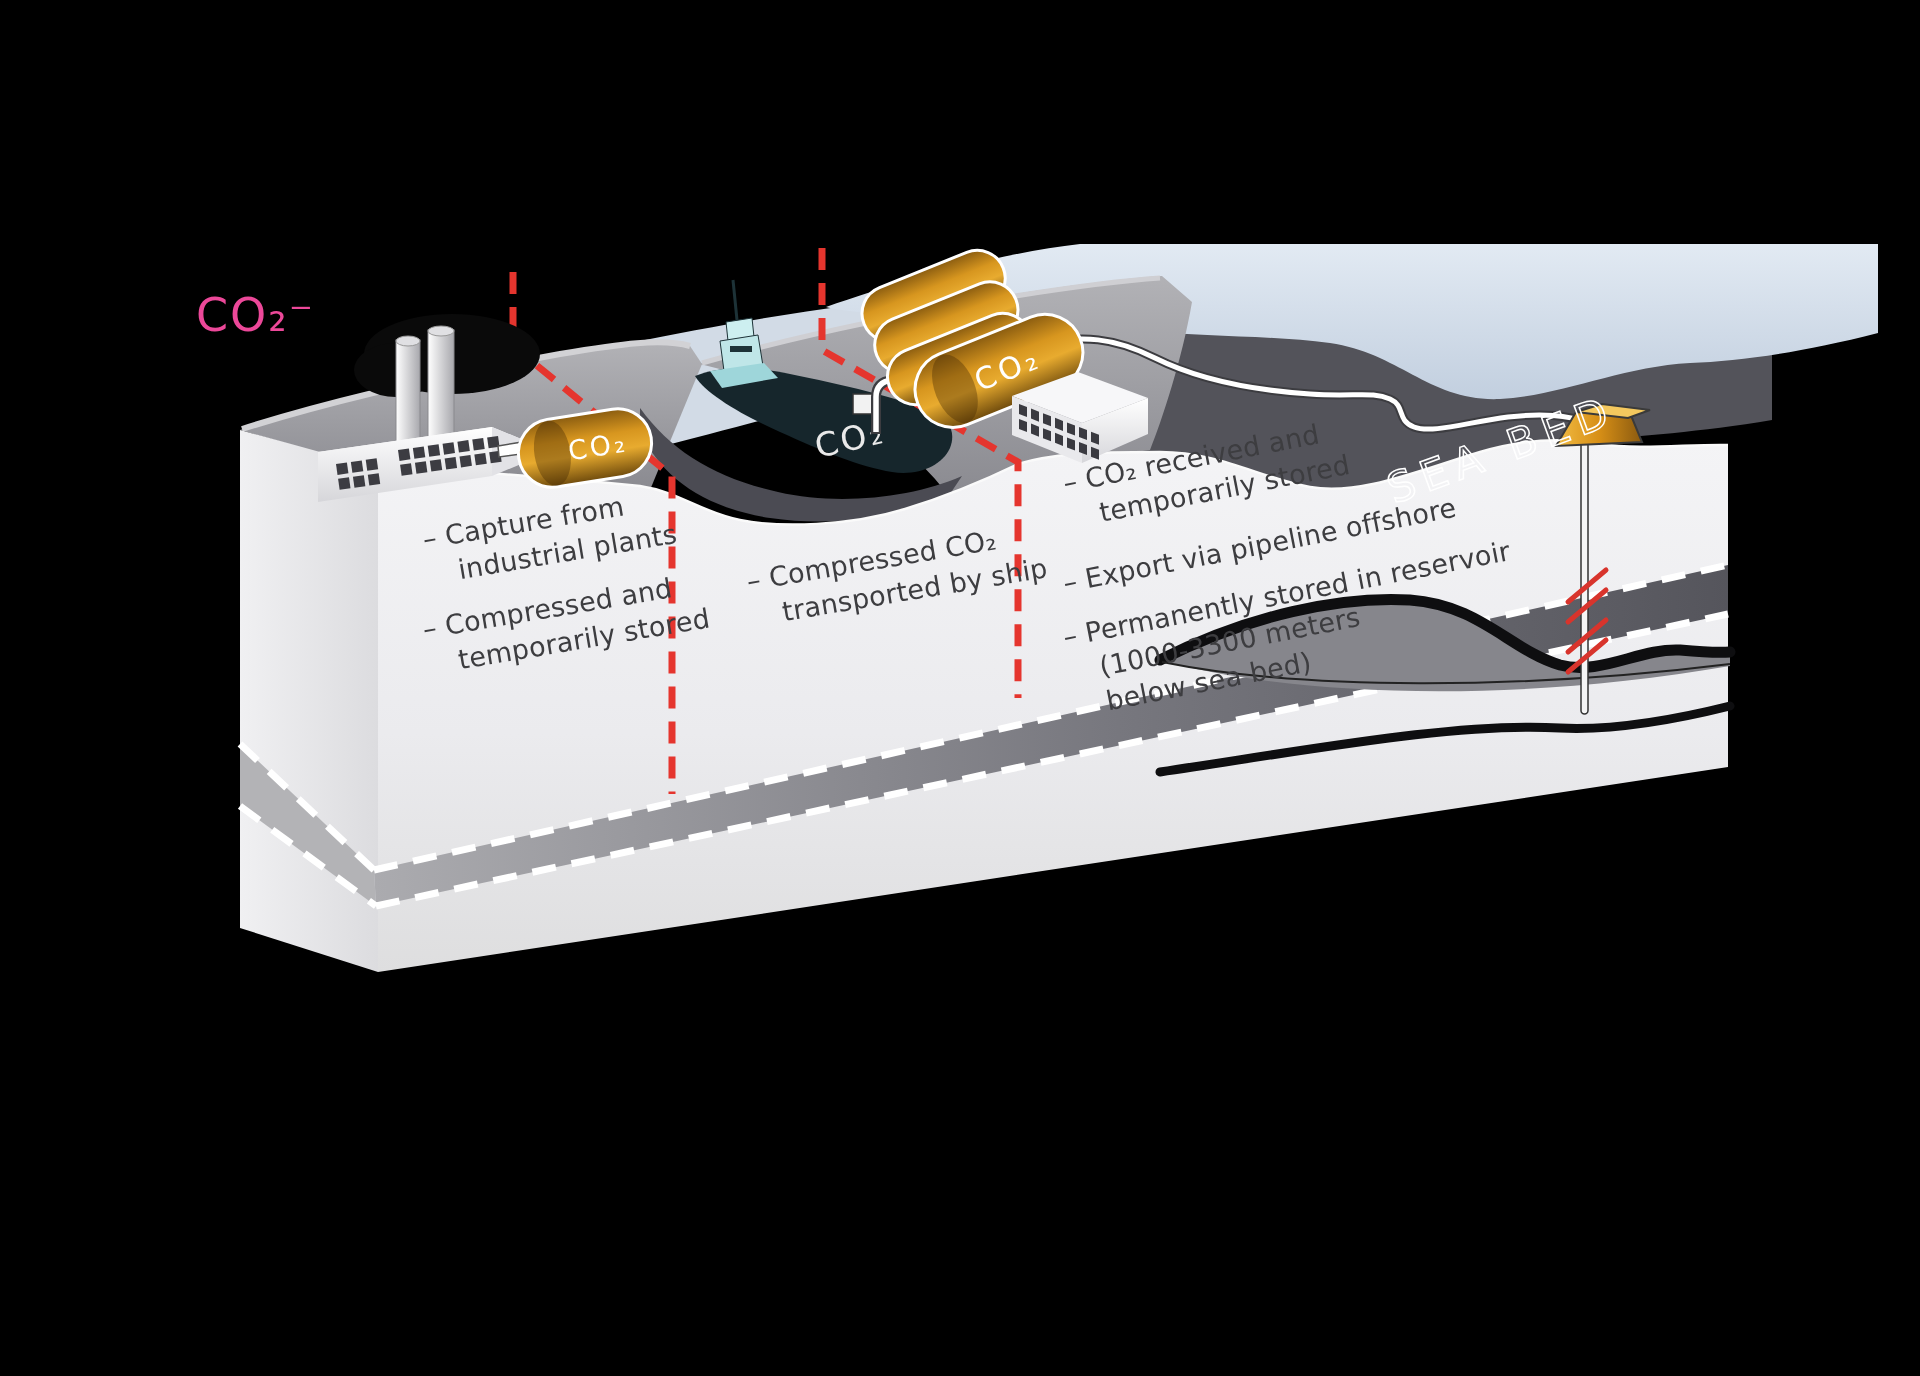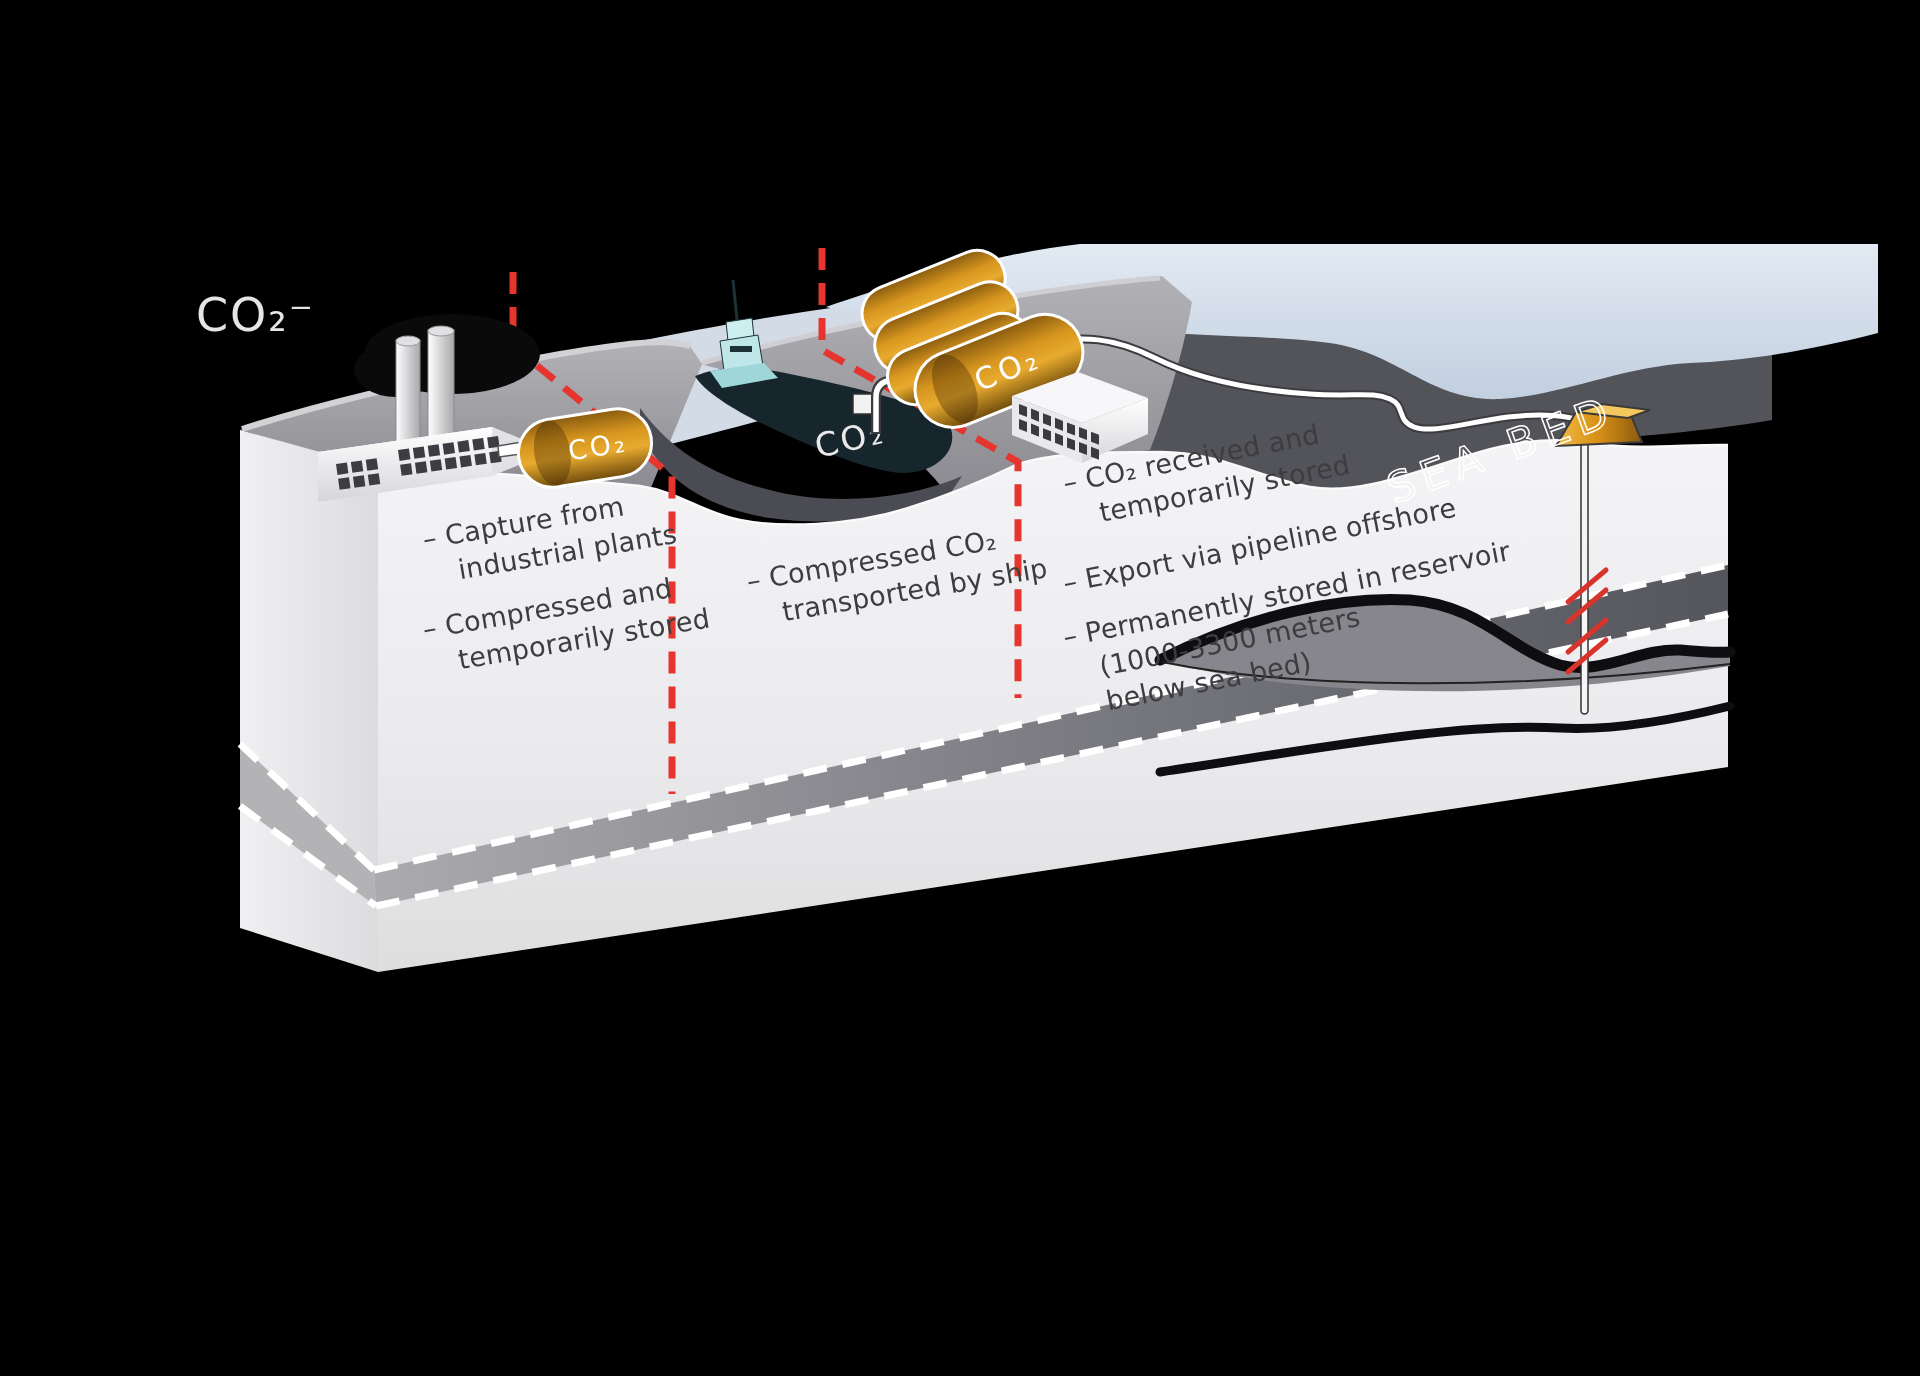--- a/index.html
+++ b/index.html
@@ -4,21 +4,21 @@
 <style>
   html,body{margin:0;padding:0;background:#000;}
   .stage{position:relative;width:1920px;height:1376px;background:#000;overflow:hidden;
          font-family:"DejaVu Sans","Liberation Sans",sans-serif;}
   .stage svg{position:absolute;left:0;top:0;}
   .note{position:absolute;font-size:27px;line-height:1.32;color:#3d3d40;
         white-space:pre-line;padding-left:30px;text-indent:-30px;
         transform-origin:left top;letter-spacing:.2px;}
   .rot-a{transform:rotate(-9.5deg);}
   .rot-b{transform:rotate(-11deg);}
-  .co2-emit{position:absolute;left:196px;top:288px;font-size:46px;color:#e5e5e5;
+  .co2-emit{position:absolute;left:196px;top:288px;font-size:46px;color:#ec4899;
             letter-spacing:2px;transform-origin:left top;}
 </style>
 </head>
 <body>
 
 <div class="stage">
 
 <svg width="1920" height="1376" viewBox="0 0 1920 1376">
   <defs>
     <linearGradient id="faceGrad" x1="0" y1="0" x2="0" y2="1">

